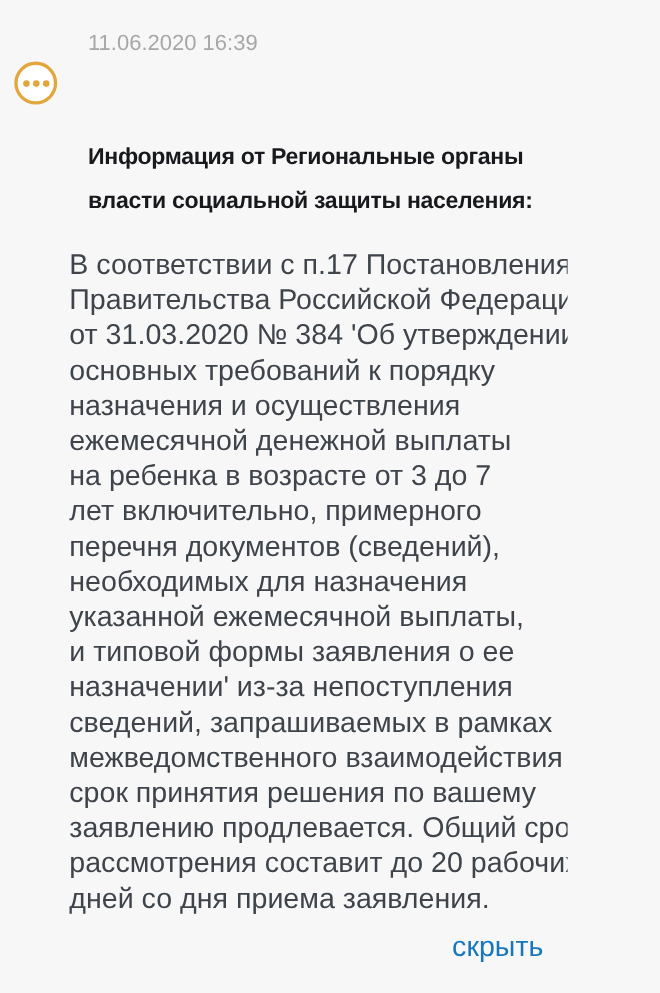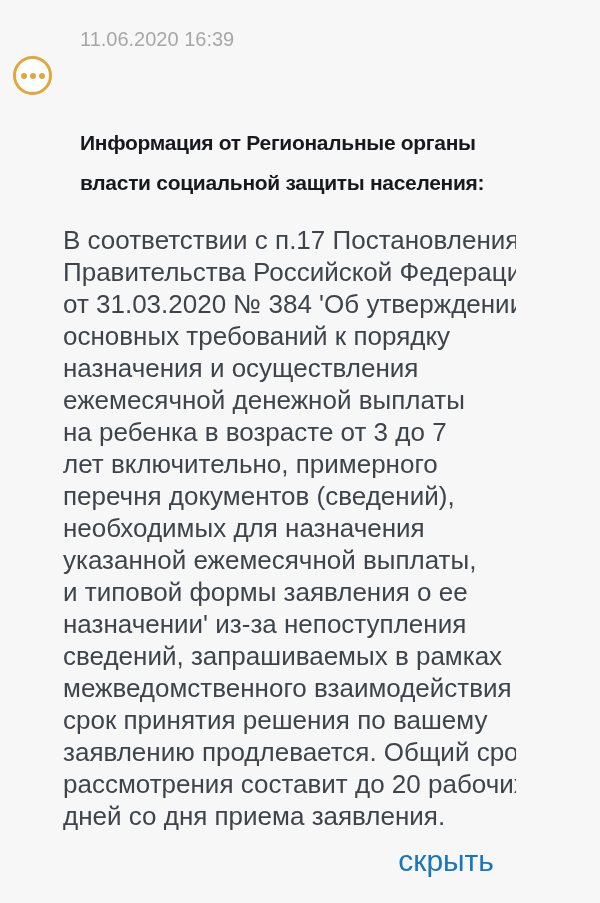--- a/index.html
+++ b/index.html
@@ -69,21 +69,21 @@
     width: 512px;
     font-size: 26px;
     line-height: 32px;
     color: #3f444b;
     white-space: pre-line;
   }
   .hide-link {
     position: absolute;
     right: 22px;
     top: 845px;
-    font-size: 30px;
+    font-size: 26px;
     line-height: 31px;
     color: #1877bb;
     text-decoration: none;
     cursor: pointer;
   }
 </style>
 </head>
 <body>
 
 <div class="page">

